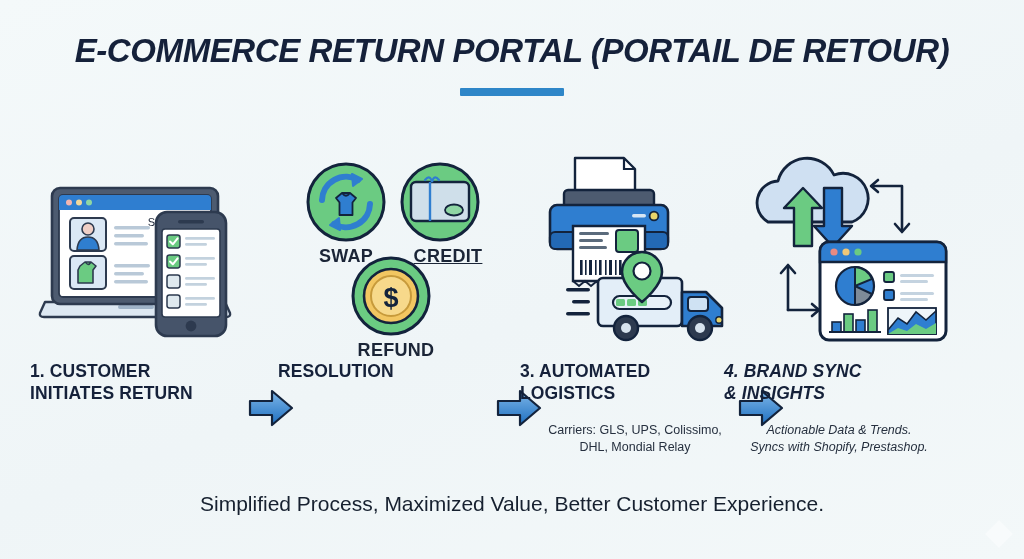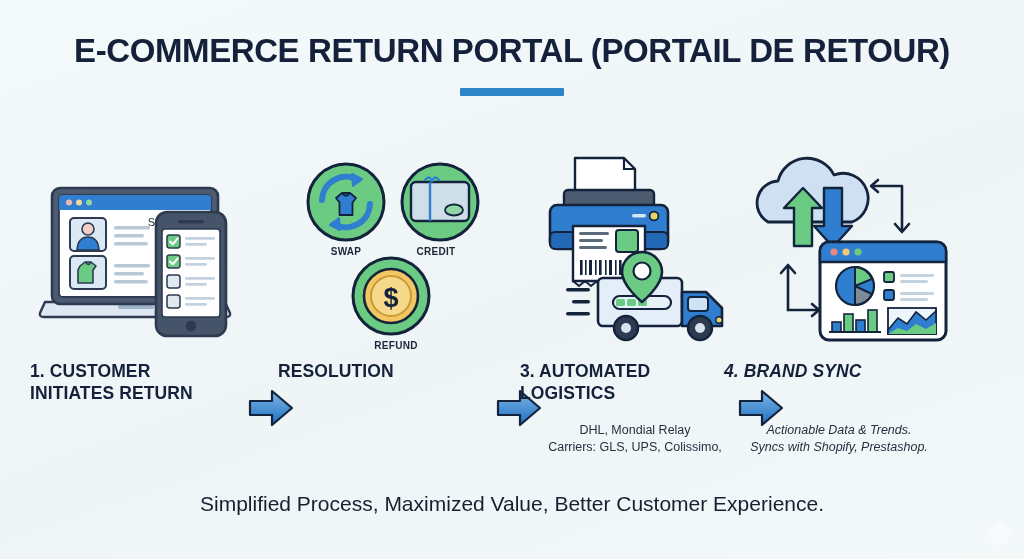--- a/index.html
+++ b/index.html
@@ -10,21 +10,21 @@
     color:#1b2537;
     position:relative;
   }
   .canvas{position:relative;width:1024px;height:559px;
     background:linear-gradient(160deg,#f4f9fa 0%,#eff5f7 55%,#f3f8f9 100%);}
 
   
   .header{position:absolute;left:0;top:32px;width:100%;text-align:center;}
   .title{
     font-size:33px;font-weight:bold;letter-spacing:-0.4px;
-    color:#15213a;white-space:nowrap;
+    color:#15213a;white-space:nowrap;font-style:italic;
   }
   .divider{
     width:104px;height:8px;border-radius:1px;background:#2e86c8;
     margin:18px auto 0;
   }
 
   
   .steps{position:absolute;left:0;top:150px;width:1024px;height:330px;}
   .step{position:absolute;top:0;width:230px;height:330px;}
   .step1{left:30px;}
@@ -42,21 +42,21 @@
     position:absolute;top:272px;left:-5px;width:240px;text-align:center;
     font-size:12.5px;font-weight:normal;line-height:1.35;color:#26303f;
   }
 
   
   .arrow{position:absolute;top:238px;width:46px;height:40px;}
   .a1{left:248px;} .a2{left:496px;} .a3{left:738px;}
 
   
   .circ-label{
-    position:absolute;text-align:center;font-size:10px;font-weight:bold;
+    position:absolute;text-align:center;font-size:18px;font-weight:bold;
     color:#1b2537;letter-spacing:0.3px;
   }
 
   .watermark{
     position:absolute;right:8px;bottom:8px;width:34px;height:34px;
     opacity:.5;
   }
   .footer{
     position:absolute;left:0;top:492px;width:100%;text-align:center;
     font-size:21px;color:#16202f;
@@ -195,21 +195,21 @@
           </g>
 
           <g>
             <circle cx="113" cy="146" r="38" fill="#6bcb82" stroke="#13233c" stroke-width="3"></circle>
             <circle cx="113" cy="146" r="27" fill="#f2c661" stroke="#13233c" stroke-width="2.6"></circle>
             <circle cx="113" cy="146" r="20" fill="#f7d98b" stroke="#c79a3b" stroke-width="2"></circle>
             <text x="113" y="157" text-anchor="middle" font-family="Liberation Sans, sans-serif" font-size="27" font-weight="bold" fill="#13233c">$</text>
           </g>
         </svg>
         <div class="circ-label" style="left:28px;top:96px;width:80px;">SWAP</div>
-        <div class="circ-label" style="left:116px;top:96px;width:84px;">CREDIT</div>
+        <div class="circ-label" style="left:128px;top:96px;width:84px;text-decoration:underline;">CREDIT</div>
         <div class="circ-label" style="left:74px;top:190px;width:88px;">REFUND</div>
       </div>
       <div class="caption">
         <div>RESOLUTION</div>
       </div>
     </div>
 
     <div class="arrow a2">
       <svg width="46" height="40" viewBox="0 0 46 40">
         <defs>
@@ -282,22 +282,22 @@
               <circle cx="122" cy="121" r="8.5" fill="#ffffff" stroke="#13233c" stroke-width="2.2"></circle>
             </g>
           </g>
         </svg>
       </div>
       <div class="caption">
         <div>3. AUTOMATED</div>
         <div>LOGISTICS</div>
       </div>
       <div class="subcaption">
+        <div>Carriers: GLS, UPS, Colissimo,</div>
         <div>DHL, Mondial Relay</div>
-        <div>Carriers: GLS, UPS, Colissimo,</div>
       </div>
     </div>
 
     <div class="arrow a3">
       <svg width="46" height="40" viewBox="0 0 46 40">
         <defs>
           <linearGradient id="ag3" x1="0" y1="0" x2="0" y2="1">
             <stop offset="0" stop-color="#7db6e8"></stop>
               <stop offset="1" stop-color="#1e6fc0"></stop>
           </linearGradient>
@@ -361,20 +361,21 @@
             <g>
               <rect x="164" y="158" width="48" height="26" fill="#eef5fa" stroke="#13233c" stroke-width="1.8"></rect>
               <path d="M164 180 L174 168 L183 174 L192 162 L202 170 L212 161 L212 184 L164 184 Z" fill="#2f7ed0" stroke="#13233c" stroke-width="1.6"></path>
               <path d="M164 184 L174 178 L183 181 L192 174 L202 179 L212 173 L212 184 Z" fill="#6bcb82"></path>
             </g>
           </g>
         </svg>
       </div>
       <div class="caption">
         <div>4. BRAND SYNC</div>
+        <div>&amp; INSIGHTS</div>
       </div>
       <div class="subcaption">
         <div>Actionable Data &amp; Trends.</div>
         <div>Syncs with Shopify, Prestashop.</div>
       </div>
     </div>
 
   </div>
 
   <div class="footer">Simplified Process, Maximized Value, Better Customer Experience.</div>

